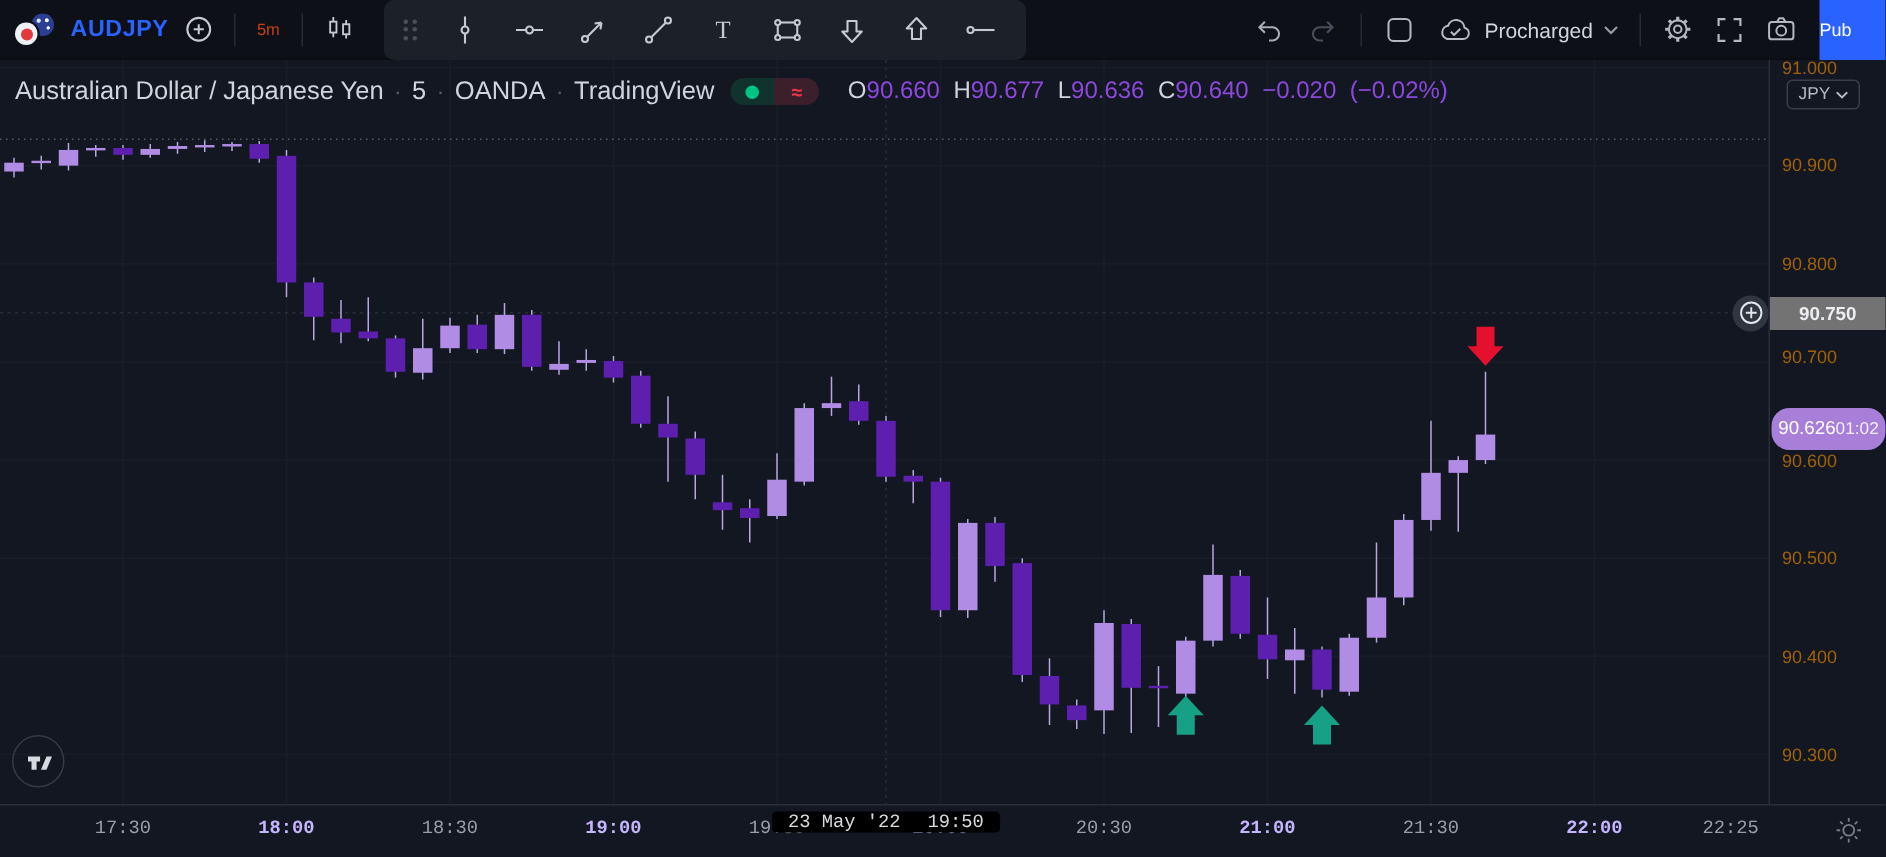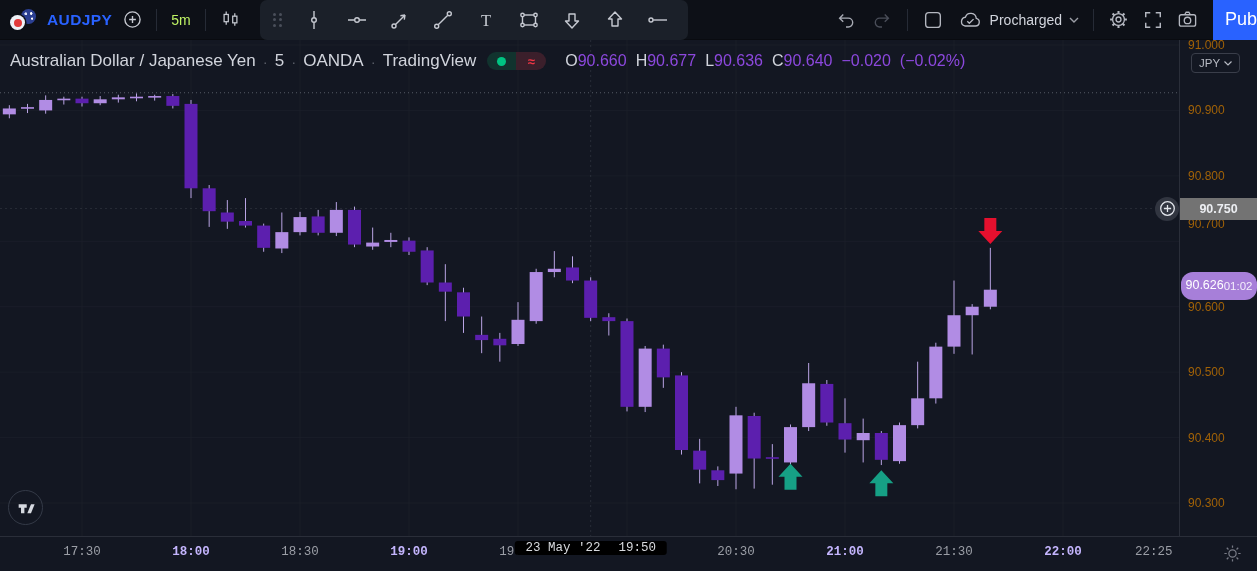--- a/index.html
+++ b/index.html
@@ -4,42 +4,42 @@
 <style>
   * { margin:0; padding:0; box-sizing:border-box; }
   html,body { width:1257px; height:571px; background:#131722; overflow:hidden;
     font-family:"Liberation Sans","DejaVu Sans",sans-serif; }
   button { background:none; border:0; cursor:pointer; font-family:inherit; }
 
   
   .toolbar { position:absolute; top:0; left:0; width:1257px; height:40px;
     background:#0d1017; border-bottom:1px solid #090b10; display:flex; align-items:center;
     padding-left:10px; color:#c6c9d1; z-index:20; }
-  .tb-btn { display:flex; align-items:center; gap:6px; color:#bef264; font-size:14px;
+  .tb-btn { display:flex; align-items:center; gap:6px; color:#c2410c; font-size:11px;
     height:40px; padding:0 7px; }
   .tb-divider { width:1px; height:22px; background:#262b36; margin:0 7px; }
   .flags { position:relative; width:26px; height:21px; margin-right:7px; }
   .flag { position:absolute; width:15px; height:15px; border-radius:50%; }
   .flag-au { right:0; top:0; background:#2b3f92;
     background-image:radial-gradient(circle at 68% 30%,#fff 0 1px,transparent 1.6px),
       radial-gradient(circle at 74% 64%,#fff 0 .8px,transparent 1.4px),
       radial-gradient(circle at 32% 32%,#dfe4f5 0 1.1px,transparent 1.7px); }
   .flag-jp { left:0; bottom:0; background:#eef1f6; z-index:2;
     box-shadow:0 0 0 1.5px #0d1017; }
   .flag-jp::after { content:""; position:absolute; inset:3.5px; background:#e23a3a; border-radius:50%; }
   .symbol-btn { color:#2962ff; font-weight:700; font-size:15.5px; letter-spacing:.4px; padding:0 4px; }
   .tools-panel { display:flex; align-items:center; height:40px; background:#1b2029;
     border-radius:7px; padding:0 9px; margin-left:12px; }
   .dots { display:grid; grid-template-columns:3px 3px; gap:2.5px 3.5px; margin:0 10px 0 4px; }
   .dots i { width:3px; height:3px; border-radius:50%; background:#4a4f5a; }
   .tool-btn { width:43px; height:40px; display:flex; align-items:center; justify-content:center; }
   .spacer { flex:1; }
   .account-btn { font-size:14px; color:#d1d4dc; gap:7px; }
   .publish-btn { margin-left:8px; width:44px; height:40px; background:#2962ff; color:#fff;
-    font-size:18px; display:flex; align-items:center; padding-left:12px; overflow:hidden; }
+    font-size:12px; display:flex; align-items:center; padding-left:0; overflow:hidden; }
 
   
   .main { position:absolute; top:40px; left:0; width:1257px; height:496px; background:#131722; }
   .chart-area { position:absolute; left:0; top:0; width:1179px; height:496px; overflow:hidden; }
   #chart-svg { position:absolute; left:0; top:0; }
 
   .legend { position:absolute; left:10px; top:11px; display:flex; align-items:center;
     font-size:17px; color:#d1d4dc; white-space:nowrap; z-index:5; }
   .sep { color:#5a5e68; padding:0 7px; font-size:15px; }
   .pill { display:flex; height:18px; border-radius:9px; overflow:hidden; margin:0 11px; }
@@ -396,21 +396,21 @@
           <path d="M16.8 22l5-12h5l-5 12z"></path>
         </svg>
     </div>
   </div>
 
   <div class="price-axis">
     <div id="price-ticks">
         <div class="ptick" style="top: -2px;">91.000</div>
         <div class="ptick" style="top: 63.43px;">90.900</div>
         <div class="ptick" style="top: 128.86px;">90.800</div>
-        <div class="ptick" style="top: 177px;">90.700</div>
+        <div class="ptick" style="top: 191px;">90.700</div>
         <div class="ptick" style="top: 259.72px;">90.600</div>
         <div class="ptick" style="top: 325.15px;">90.500</div>
         <div class="ptick" style="top: 390.58px;">90.400</div>
         <div class="ptick" style="top: 456.01px;">90.300</div>
       </div>
     <div class="jpy-chip">
       <span>JPY</span>
       <svg width="8" height="5" viewBox="0 0 8 5" fill="none" stroke="#b8bbc4" stroke-width="1.2">
           <path d="M.5.5 4 4 7.5.5"></path>
         </svg>

